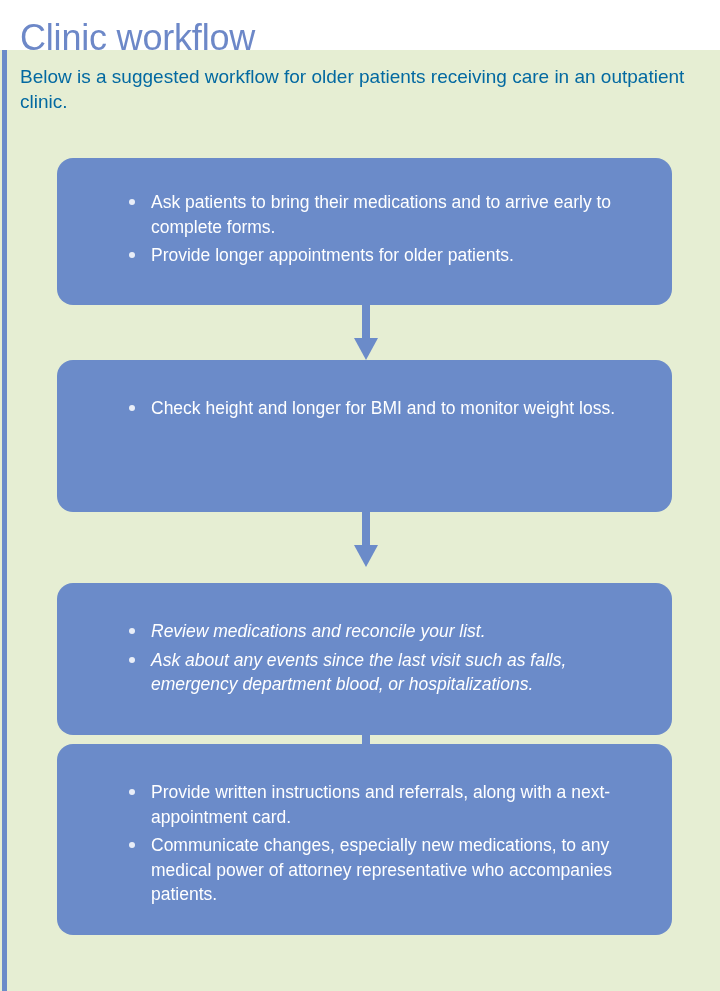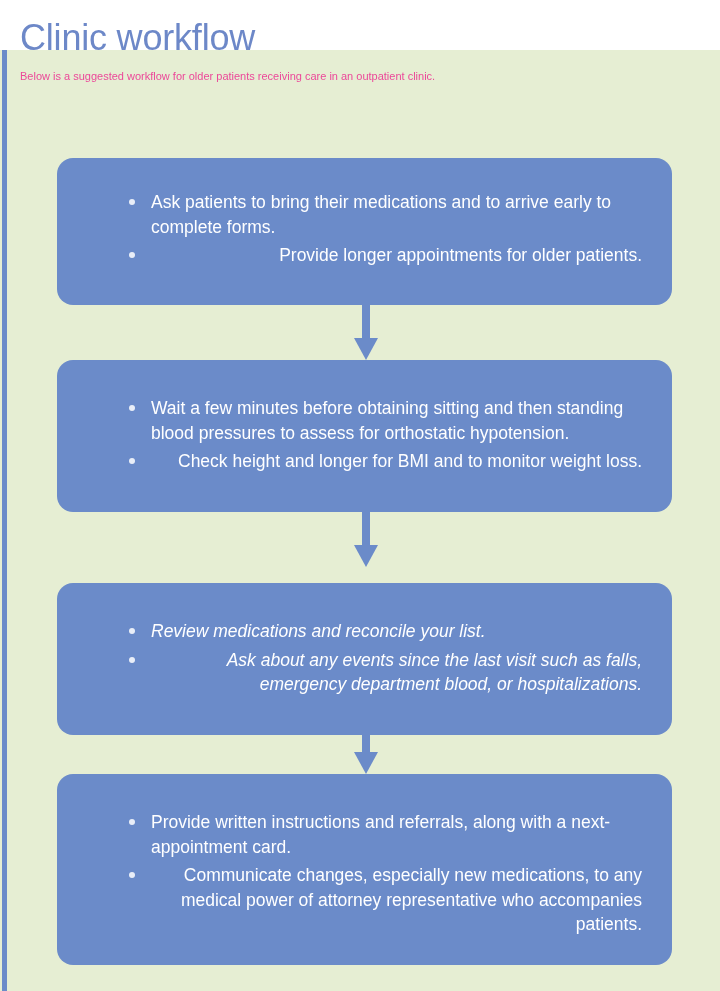--- a/index.html
+++ b/index.html
@@ -53,23 +53,23 @@
     color: #6d88c8;
     letter-spacing: -0.2px;
     white-space: nowrap;
   }
 
   .intro {
     position: absolute;
     left: 20px;
     top: 44px;
     width: 672px;
-    font-size: 11px;
+    font-size: 19px;
     line-height: 25px;
-    color: #ec4899;
+    color: #0369a1;
   }
 
   .flow {
     position: absolute;
     left: 0;
     top: 0;
     width: 656px;
     height: 991px;
   }
 
@@ -89,21 +89,21 @@
   }
 
   .bullets li {
     position: relative;
     color: #ffffff;
     font-size: 17.5px;
     line-height: 24.5px;
     padding-left: 26px;
     margin: 0 0 4px 0;
   }
-  .bullets li:last-child { margin-bottom: 0; text-align: right; }
+  .bullets li:last-child { margin-bottom: 0; }
 
   .bullets li .dot {
     position: absolute;
     left: 4px;
     top: 9px;
     width: 6px;
     height: 6px;
     border-radius: 50%;
     background: #e9eef8;
   }
@@ -160,24 +160,20 @@
 
     <div class="arrow" style="top:285px;height:55px;width:24px;">
       <div class="shaft" style="height:33px;"></div>
       <div class="head" style="top:33px;"></div>
     </div>
 
     <div class="step-box" id="box2" style="top:340px;height:152px;padding:36px 30px 0 68px;">
       <ul class="bullets">
         <li>
           <span class="dot"></span>
-          <span class="bullet-text">Wait a few minutes before obtaining sitting and then standing blood pressures to assess for orthostatic hypotension.</span>
-        </li>
-        <li>
-          <span class="dot"></span>
           <span class="bullet-text">Check height and longer for BMI and to monitor weight loss.</span>
         </li>
       </ul>
     </div>
 
     <div class="arrow" style="top:492px;height:55px;width:24px;">
       <div class="shaft" style="height:33px;"></div>
       <div class="head" style="top:33px;"></div>
     </div>
 
@@ -192,21 +188,21 @@
           <span class="bullet-text">Ask about any events since the last visit such as falls, emergency department blood, or hospitalizations.</span>
         </li>
       </ul>
     </div>
 
     <div class="arrow" style="top:699px;height:55px;width:24px;">
       <div class="shaft" style="height:33px;"></div>
       <div class="head" style="top:33px;"></div>
     </div>
 
-    <div class="step-box" id="box4" style="top:754px;height:191px;padding:36px 30px 8px 68px;">
+    <div class="step-box" id="box4" style="top:724px;height:191px;padding:36px 30px 8px 68px;">
       <ul class="bullets">
         <li>
           <span class="dot"></span>
           <span class="bullet-text">Provide written instructions and referrals, along with a next-appointment card.</span>
         </li>
         <li>
           <span class="dot"></span>
           <span class="bullet-text">Communicate changes, especially new medications, to any medical power of attorney representative who accompanies patients.</span>
         </li>
       </ul>

